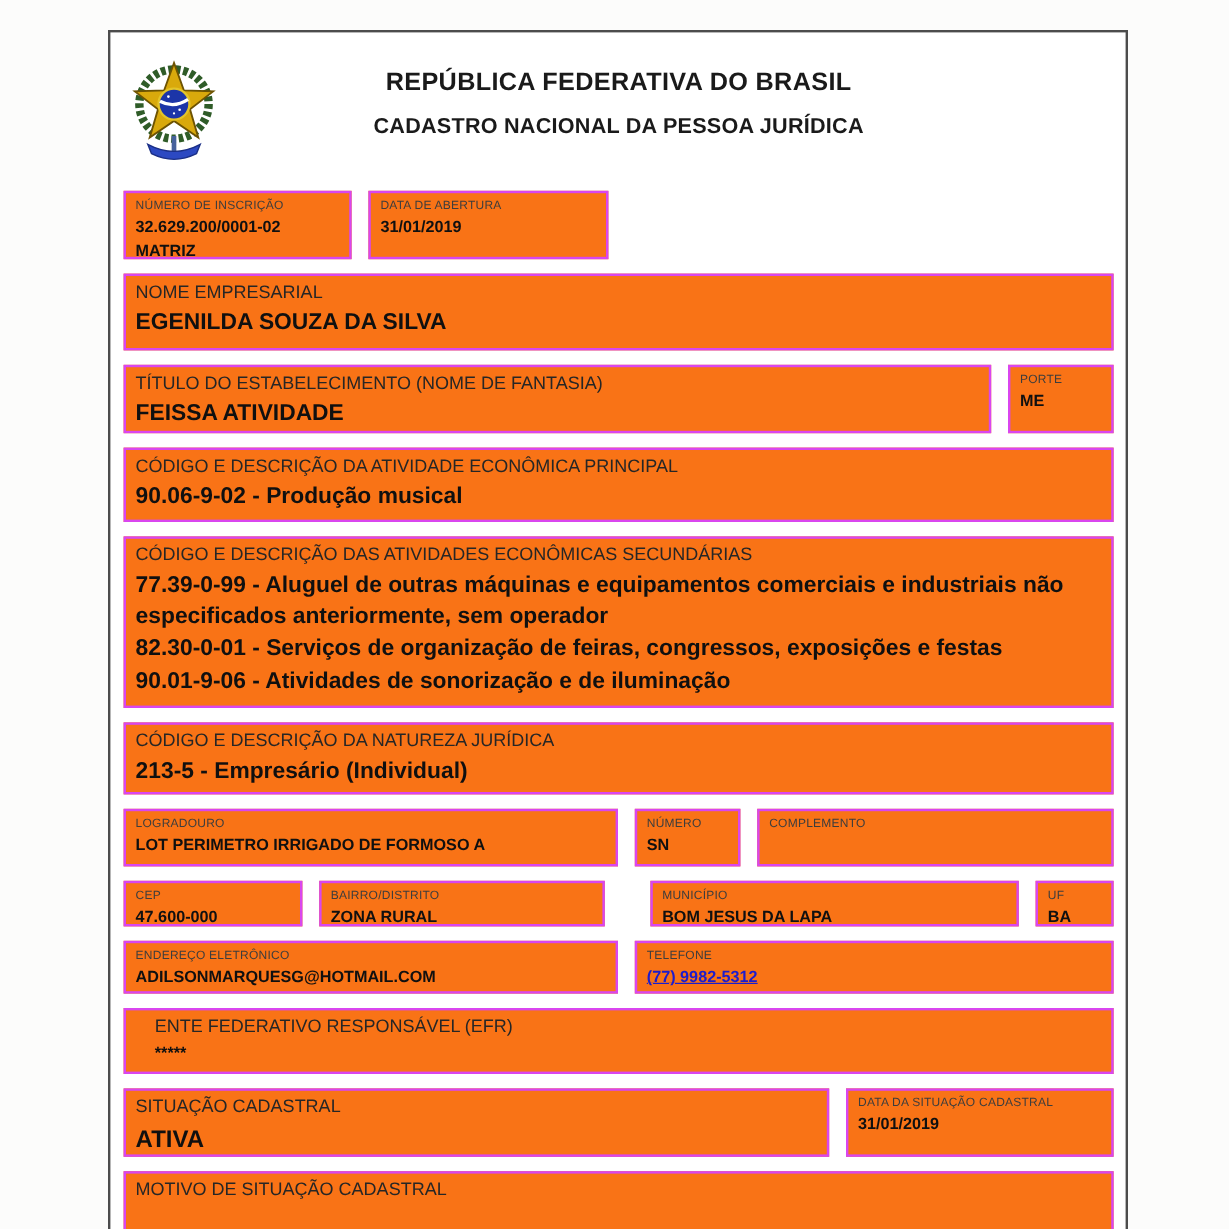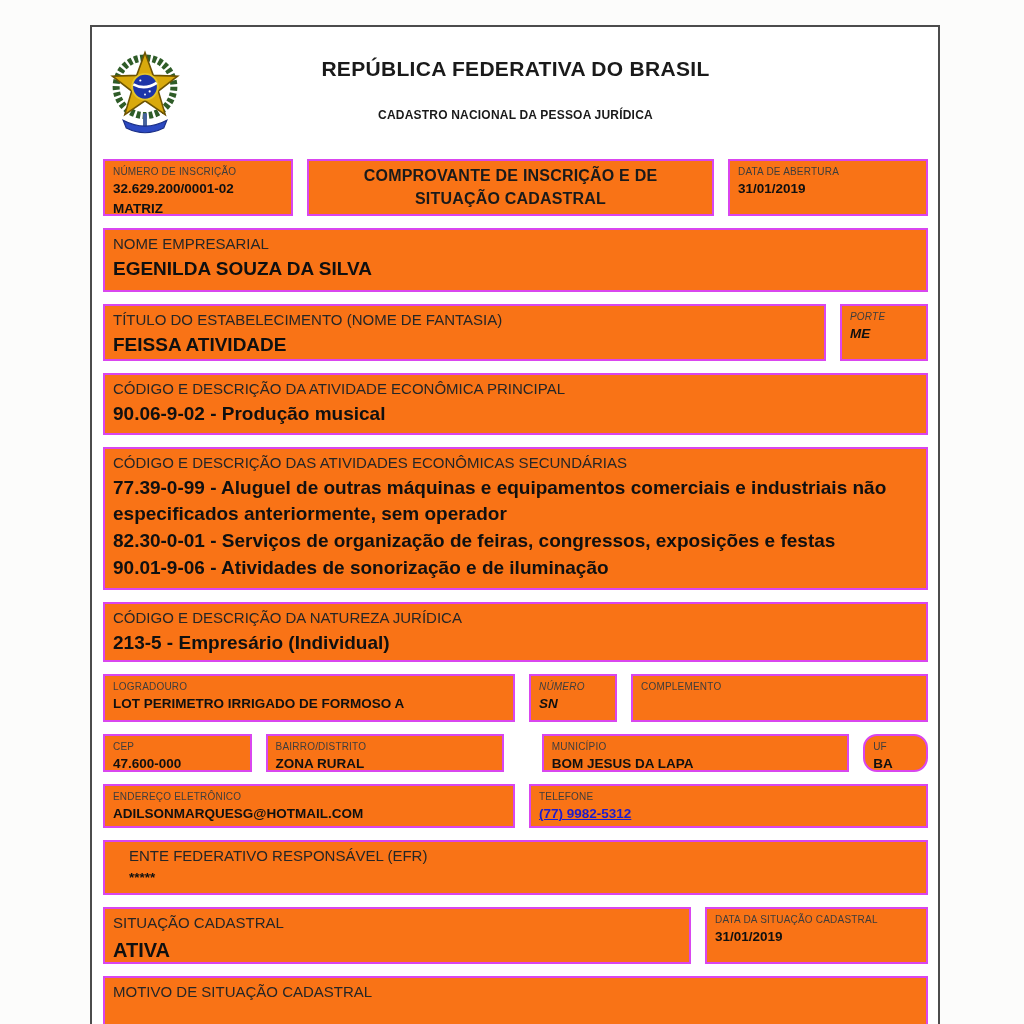--- a/index.html
+++ b/index.html
@@ -39,22 +39,22 @@
     left: 0; right: 0;
     text-align: center;
   }
   .title-main {
     margin-top: 22px;
     font-size: 21px;
     font-weight: bold;
     letter-spacing: 0.3px;
   }
   .title-sub {
-    margin-top: 27px;
-    font-size: 12px;
+    margin-top: 14px;
+    font-size: 18px;
     font-weight: bold;
     letter-spacing: 0.2px;
   }
   .row {
     display: flex;
     gap: 14px;
     margin-top: 12px;
   }
   .box {
     box-sizing: border-box;
@@ -120,26 +120,26 @@
   .h64 { height: 64px; }
   .h62 { height: 62px; }
   .h60 { height: 60px; }
   .h48 { height: 48px; }
   .h38 { height: 38px; }
   .h44 { height: 44px; }
   .h55 { height: 55px; padding-left: 24px; }
   .h80 { height: 80px; }
   .w190 { width: 190px; }
   .w200 { width: 200px; }
-  .w88  { width: 88px; font-style: italic; }
+  .w88  { width: 88px; }
   .w412 { width: 412px; }
   .w152 { width: 152px; }
   .w220 { width: 244px; }
   .w315 { width: 315px; }
-  .w70  { width: 66px; border-radius: 14px; }
+  .w70  { width: 66px; }
   .w223 { width: 223px; }
   .ml24 { margin-left: 24px; }
 </style>
 </head>
 <body>
 
 <div class="document">
 
   <div class="header">
     <svg class="emblem" viewBox="0 0 100 120">
@@ -163,21 +163,20 @@
       <div class="title-sub">CADASTRO NACIONAL DA PESSOA JURÍDICA</div>
     </div>
   </div>
 
   <div class="row">
     <div class="box w190 h57">
       <div class="label-sm">NÚMERO DE INSCRIÇÃO</div>
       <div class="val-sm">32.629.200/0001-02</div>
       <div class="val-sm">MATRIZ</div>
     </div>
-    <div class="box grow h57 center-box">COMPROVANTE DE INSCRIÇÃO E DE SITUAÇÃO CADASTRAL</div>
     <div class="box w200 h57">
       <div class="label-sm">DATA DE ABERTURA</div>
       <div class="val-sm">31/01/2019</div>
     </div>
   </div>
 
   <div class="row">
     <div class="box grow h64">
       <div class="label-lg">NOME EMPRESARIAL</div>
       <div class="val-lg">EGENILDA SOUZA DA SILVA</div>

